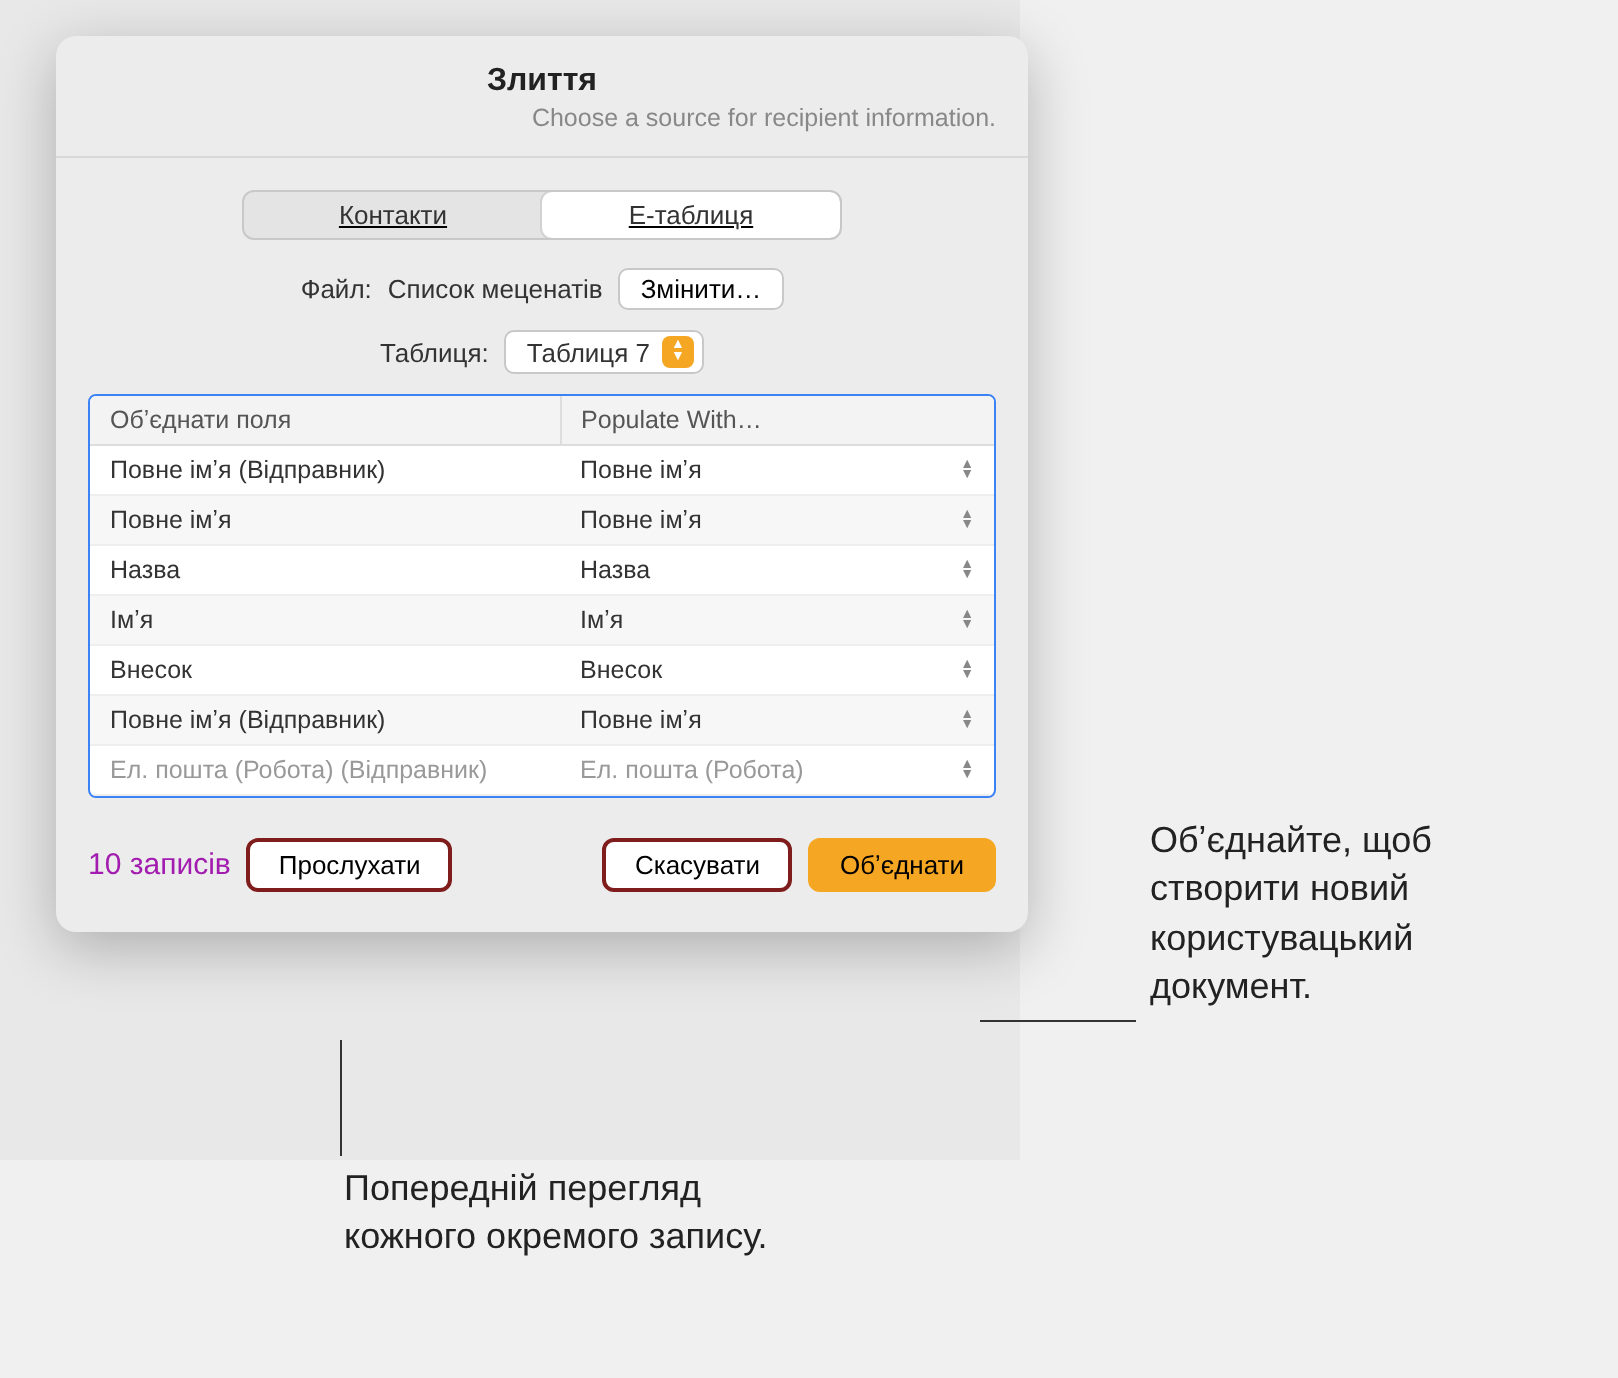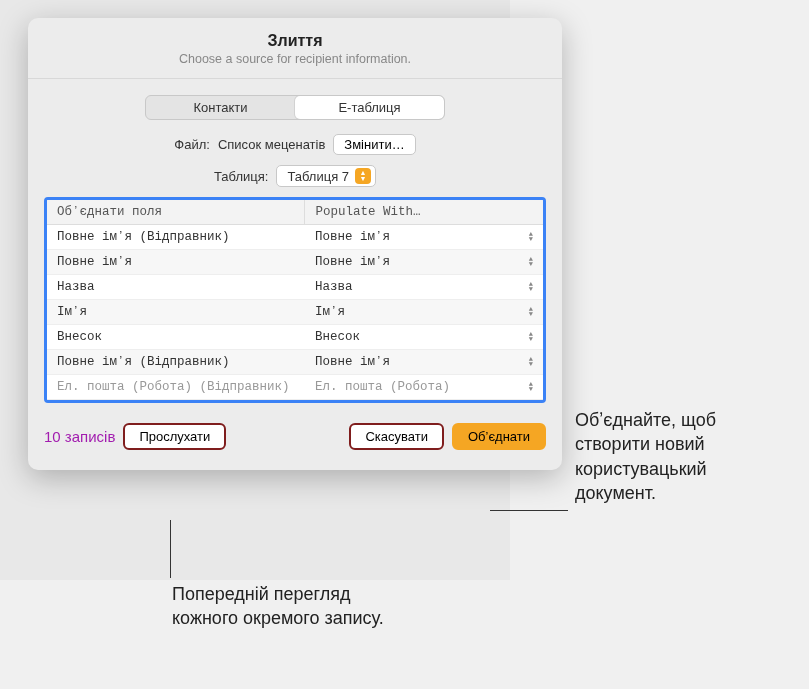--- a/index.html
+++ b/index.html
@@ -14,49 +14,51 @@
   .backdrop {
     position: absolute;
     top: 0; left: 0;
     width: 510px; height: 580px;
     background: #e8e8e8;
   }
   .dialog {
     position: absolute;
     top: 18px;
     left: 28px;
-    width: 534px;
+    width: 486px;
     background: #ececec;
     border-radius: 10px;
     box-shadow: 0 8px 30px rgba(0,0,0,0.25);
     padding-bottom: 16px;
   }
   .dialog-header {
     text-align: center;
     padding: 14px 16px 12px;
     border-bottom: 1px solid #d8d8d8;
   }
   .dialog-title {
     font-size: 16px;
     font-weight: 600;
     color: #222;
     margin-bottom: 2px;
   }
   .dialog-subtitle {
     font-size: 12.5px;
     color: #888;
+    text-align: right;
   }
   .seg-control {
     display: flex;
     width: 300px;
     margin: 16px auto 14px;
     border: 1px solid #c8c8c8;
     border-radius: 6px;
     background: #e4e4e4;
     overflow: hidden;
+    text-decoration: underline;
   }
   .seg-item {
     flex: 1;
     text-align: center;
     padding: 4px 0;
     font-size: 13px;
     color: #333;
     cursor: pointer;
   }
   .seg-item.selected {
@@ -103,25 +105,24 @@
     display: flex;
     flex-direction: column;
     align-items: center;
     justify-content: center;
     color: #fff;
     font-size: 7px;
     line-height: 6px;
   }
   .table-wrap {
     margin: 8px 16px 0;
-    border: 3px solid #3b82f6;
+    border: 1px solid #3b82f6;
     border-radius: 4px;
     background: #fff;
     overflow: hidden;
-    font-family: Liberation Mono, monospace;
   }
   .tbl {
     width: 100%;
     border-collapse: collapse;
     font-size: 12.5px;
     color: #333;
   }
   .tbl th {
     text-align: left;
     font-weight: 400;

